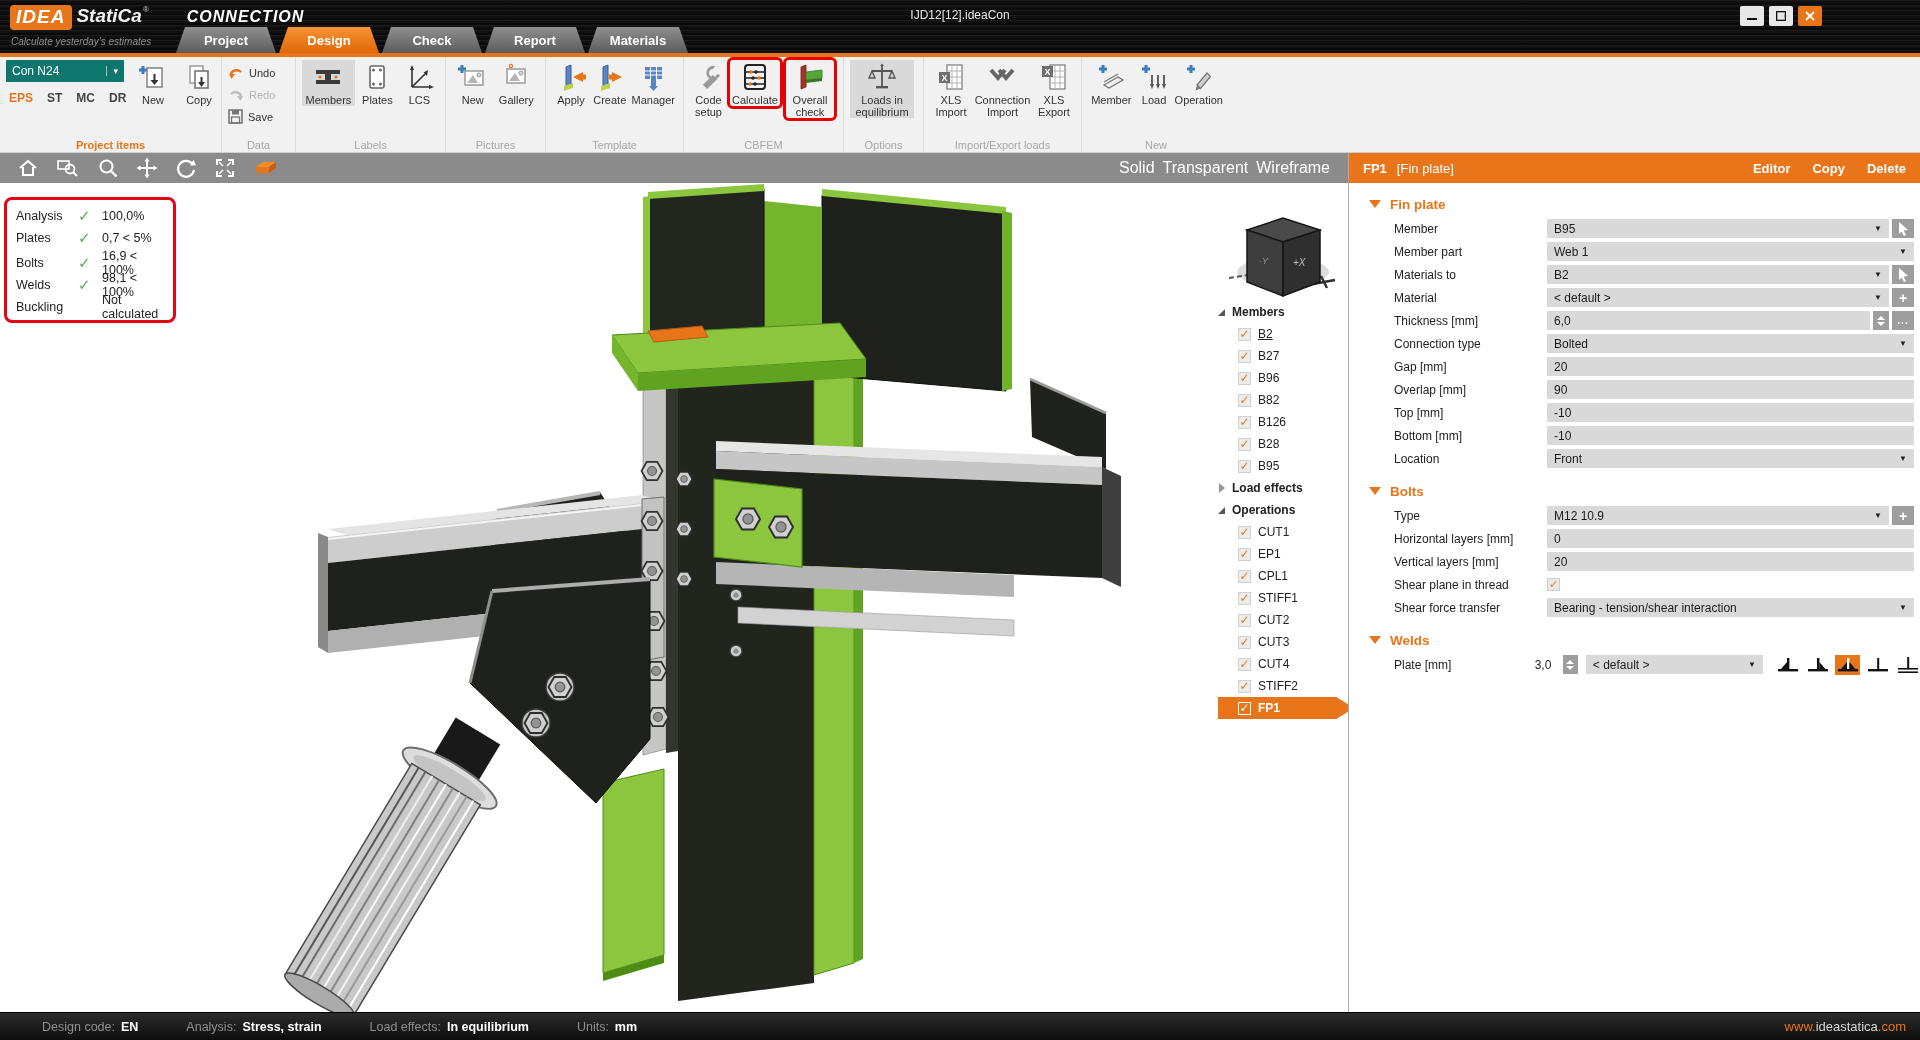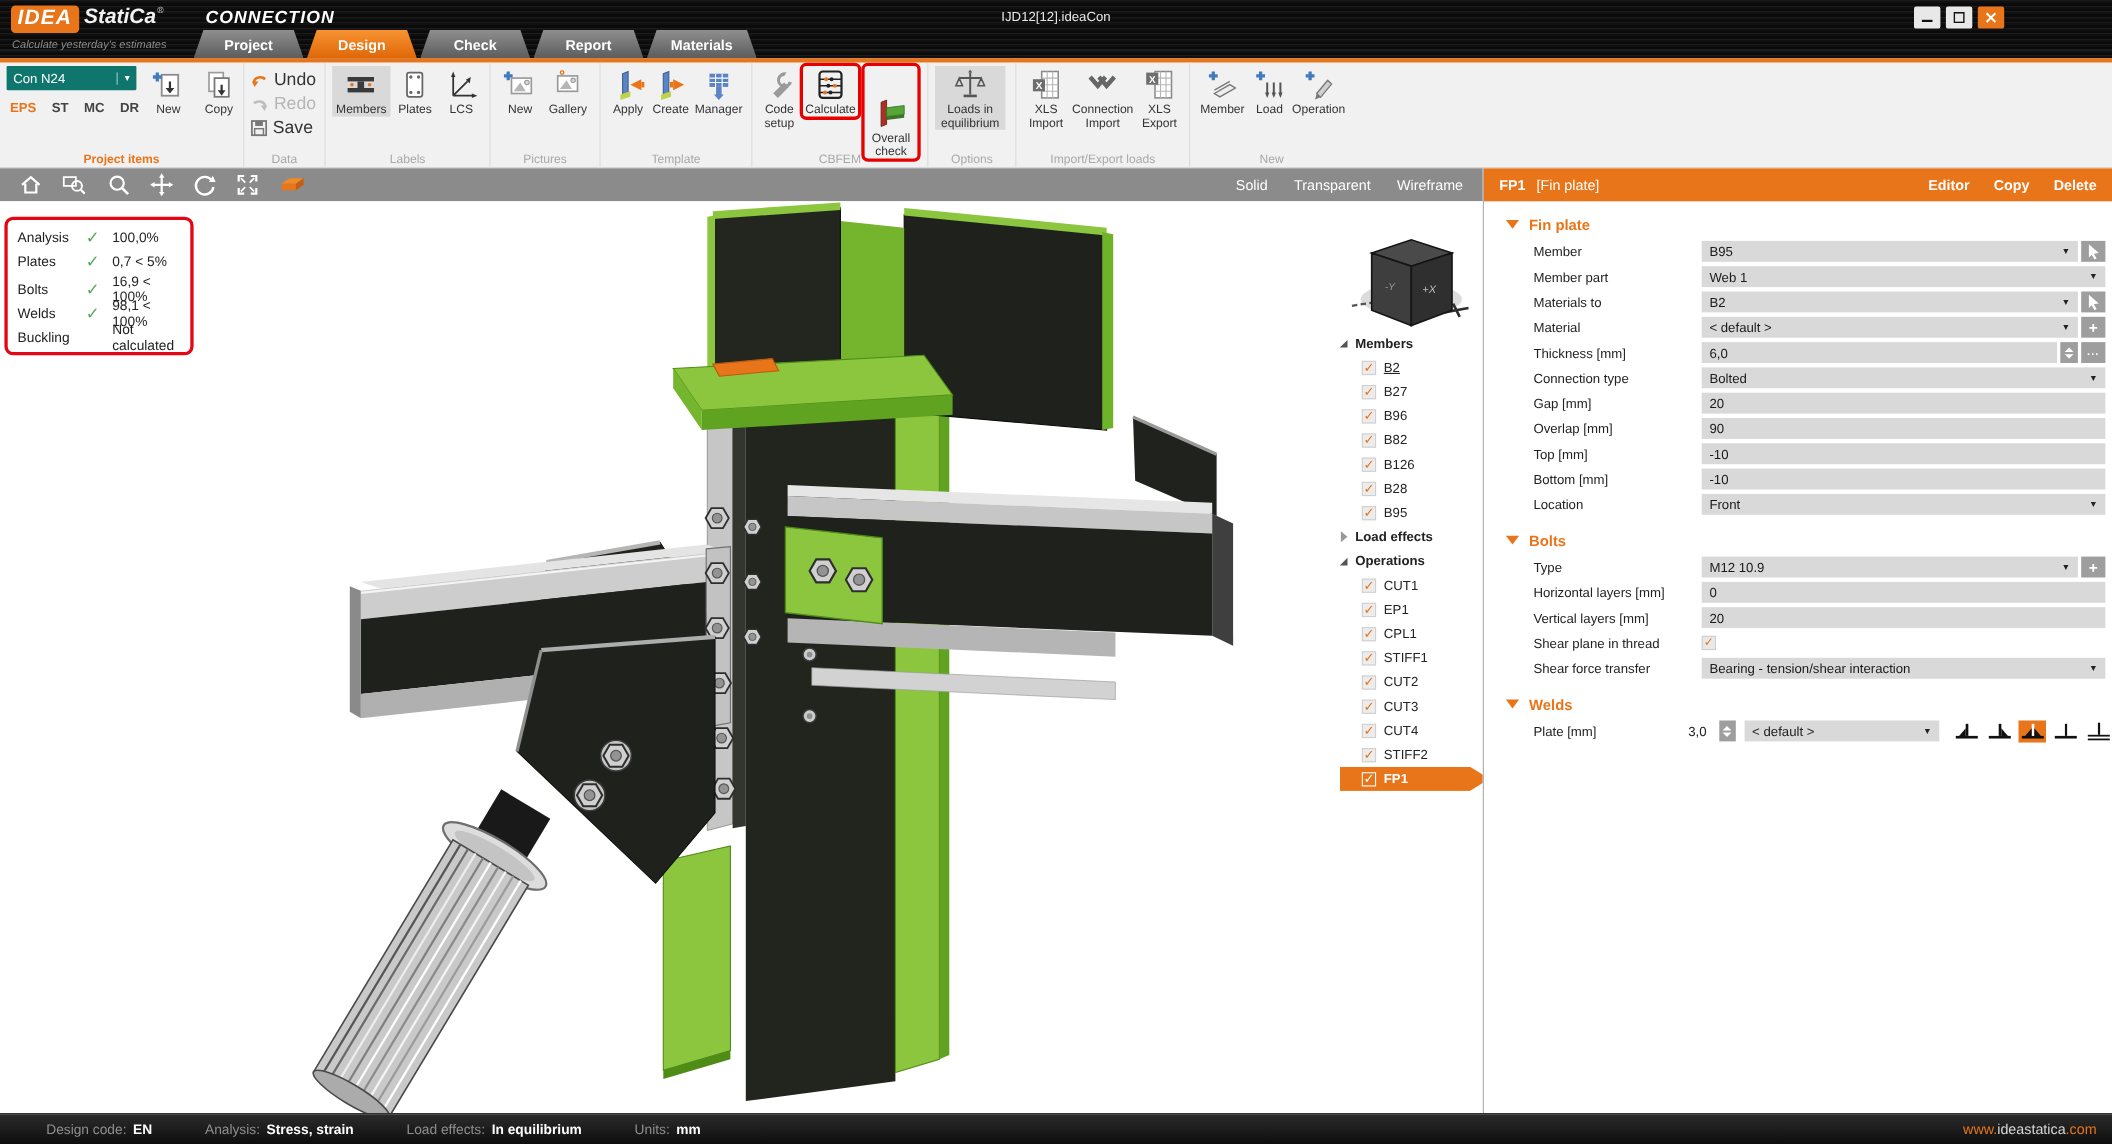--- a/index.html
+++ b/index.html
@@ -38,27 +38,27 @@
   .rbtn { display:flex; flex-direction:column; align-items:center; width:48px; padding-top:2px; font-size:11px; color:#333; text-align:center; line-height:12px; cursor:default; }
   .rbtn .ic { width:30px; height:30px; margin-bottom:2px; }
   .rbtn.wide { width:64px; }
   .rbtn.active { background:#D9D9D9; }
   .redbox { border:3px solid #E60000; border-radius:6px; padding:0 1px; margin:-3px 0; }
   .combo { width:118px; height:22px; background:#0f766e; color:#fff; font-size:12px; display:flex; align-items:center; padding:0 6px; border-radius:1px; }
   .combo .caret { margin-left:auto; border-left:1px solid rgba(255,255,255,.6); padding-left:6px; font-size:9px; }
   .modes { display:flex; gap:14px; margin-top:9px; font-size:12px; font-weight:bold; color:#444; padding-left:3px; }
   .modes .m0 { color:#E8751A; }
   .stack { display:flex; flex-direction:column; gap:1px; }
-  .sbtn-row { display:flex; align-items:center; gap:5px; height:21px; font-size:16px; color:#333; }
+  .sbtn-row { display:flex; align-items:center; gap:5px; height:21px; font-size:11px; color:#333; }
   .sbtn-row.dis { color:#b5b5b5; }
 
   
   .viewbar { position:absolute; left:0; top:153px; width:1348px; height:30px; background:#8B8B8B; display:flex; align-items:center; }
   .vicon { margin-left:17px; display:flex; align-items:center; }
-  .vmodes { margin-left:auto; display:flex; gap:24px; padding-right:18px; color:#fff; font-size:13px; }
+  .vmodes { margin-left:auto; display:flex; gap:8px; padding-right:18px; color:#fff; font-size:16px; }
 
   
   .viewport { position:absolute; left:0; top:183px; width:1348px; height:829px; background:#fff; overflow:hidden; }
   .scene { position:absolute; inset:0; }
 
   
   .overlay { position:absolute; left:4px; top:14px; width:172px; background:#fff; border:3px solid #E30613; border-radius:8px; padding:5px 4px 5px 9px; }
   .ov-row { display:grid; grid-template-columns:62px 24px 1fr; align-items:center; height:22px; font-size:12.5px; color:#222; }
   .ov-check { color:#53A957; font-weight:bold; font-size:15px; }
   .ov-val { color:#222; }
@@ -323,21 +323,21 @@
               <circle cx="16" cy="10" r="1.8" fill="#222"></circle>
           <circle cx="13" cy="16" r="1.8" fill="#222"></circle>
               <circle cx="19" cy="16" r="1.8" fill="#E8751A"></circle>
           <circle cx="10" cy="22" r="1.8" fill="#E8751A"></circle>
               <circle cx="15" cy="22" r="1.8" fill="#222"></circle>
         </svg>
             <span>Calculate</span>
       </div>
         </div>
       <div class="redbox">
-          <div class="rbtn" style="width:46px;margin-top:26px;">
+          <div class="rbtn" style="width:46px;">
         <svg class="ic" viewBox="0 0 30 30">
           <polygon points="6,5 11,3 11,25 6,27" fill="#A93226" stroke="#6e1f17" stroke-width="0.8"></polygon>
           <polygon points="11,10 27,8 27,16 11,18" fill="#57A639" stroke="#3a7524" stroke-width="0.8"></polygon>
           <polygon points="11,18 27,16 27,19 11,21" fill="#3a7524"></polygon>
         </svg>
             <span>Overall check</span>
       </div>
         </div>
       <div class="rgroup-label">CBFEM</div>
     </div>

